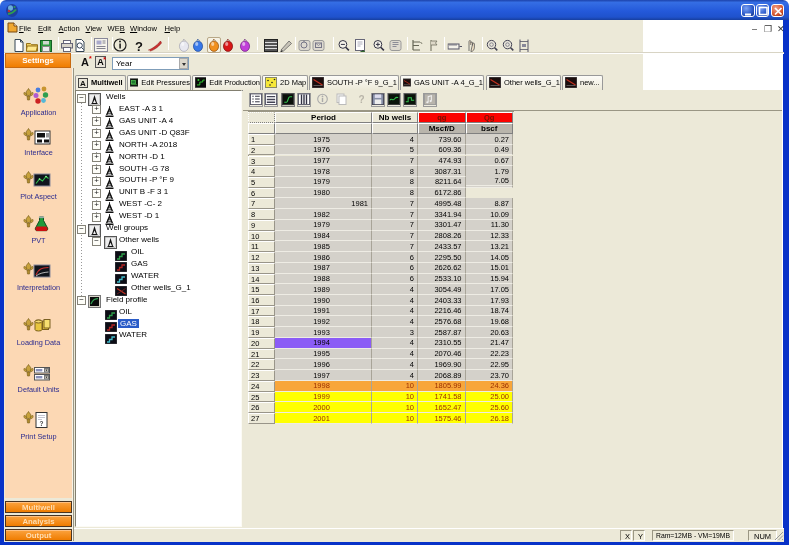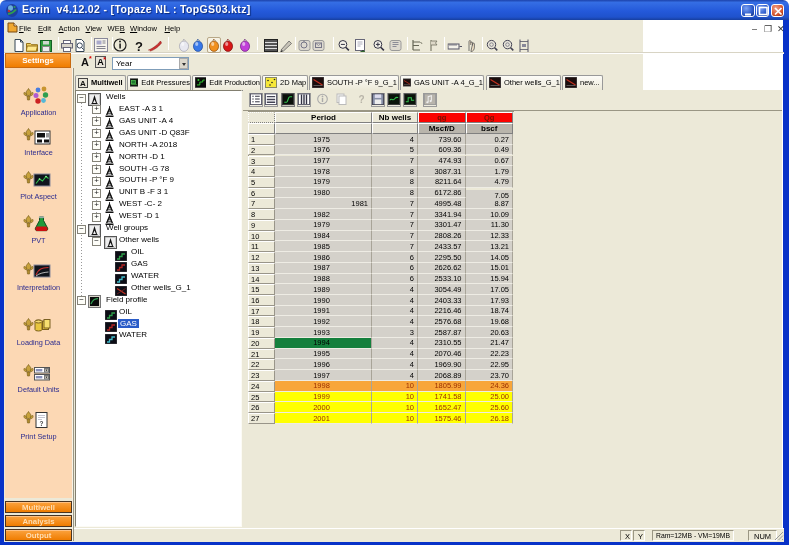--- a/index.html
+++ b/index.html
@@ -57,21 +57,20 @@
 </style></head><body>
 <div id="win">
   <div class="titlebar">
     <svg style="position:absolute;left:5px;top:2.5px" width="14" height="15" viewBox="0 0 14 15">
         <ellipse cx="7" cy="7.5" rx="6" ry="6.5" fill="#1d3f9e"></ellipse>
         <ellipse cx="5.5" cy="5" rx="2.5" ry="2.8" fill="#7ec8e8" opacity="0.8"></ellipse>
         <path d="M3 11 C6 10.5 9 9 11 6.5" stroke="#2f9e4f" stroke-width="1.8" fill="none"></path>
         <circle cx="4" cy="8" r="1.3" fill="#c03030"></circle>
         <circle cx="9.5" cy="4" r="1" fill="#30a050"></circle>
       </svg>
-    <div class="ttext">Ecrin  v4.12.02 - [Topaze NL : TopGS03.ktz]</div>
     <div class="tbtn bmin" style="left:741px">
         <svg width="13" height="13">
           <rect x="3" y="8.5" width="6" height="2" fill="#fff"></rect>
         </svg>
       </div>
     <div class="tbtn bmax" style="left:755.5px">
         <svg width="13" height="13">
           <rect x="2.5" y="2.5" width="7.5" height="7" fill="none" stroke="#fff" stroke-width="1.6"></rect>
         </svg>
       </div>
@@ -683,21 +682,21 @@
 <div class="dc" style="left:465.5px;width:47.5px;top:166.2px;background:#d4d1ca;color:#000">1.79</div>
 <div class="rh" style="top:176.9px">5</div>
 <div class="dc" style="left:275px;width:97px;top:176.9px;background:#d4d1ca;color:#000;text-align:center">1979</div>
 <div class="dc" style="left:372px;width:46px;top:176.9px;background:#d4d1ca;color:#000">8</div>
 <div class="dc" style="left:418px;width:47.5px;top:176.9px;background:#d4d1ca;color:#000">8211.64</div>
 <div class="dc" style="left:465.5px;width:47.5px;top:176.9px;background:#d4d1ca;color:#000">4.79</div>
 <div class="rh" style="top:187.7px">6</div>
 <div class="dc" style="left:275px;width:97px;top:187.7px;background:#d4d1ca;color:#000;text-align:center">1980</div>
 <div class="dc" style="left:372px;width:46px;top:187.7px;background:#d4d1ca;color:#000">8</div>
 <div class="dc" style="left:418px;width:47.5px;top:187.7px;background:#d4d1ca;color:#000">6172.86</div>
-<div class="dc" style="left:465.5px;width:47.5px;top:190px;background:#d4d1ca;color:#000">7.05</div>
+<div class="dc" style="left:465.5px;width:47.5px;top:175px;background:#d4d1ca;color:#000">7.05</div>
 <div class="rh" style="top:198.4px">7</div>
 <div class="dc" style="left:275px;width:97px;top:198.4px;background:#d4d1ca;color:#000;text-align:right">1981</div>
 <div class="dc" style="left:372px;width:46px;top:198.4px;background:#d4d1ca;color:#000">7</div>
 <div class="dc" style="left:418px;width:47.5px;top:198.4px;background:#d4d1ca;color:#000">4995.48</div>
 <div class="dc" style="left:465.5px;width:47.5px;top:198.4px;background:#d4d1ca;color:#000">8.87</div>
 <div class="rh" style="top:209.1px">8</div>
 <div class="dc" style="left:275px;width:97px;top:209.1px;background:#d4d1ca;color:#000;text-align:center">1982</div>
 <div class="dc" style="left:372px;width:46px;top:209.1px;background:#d4d1ca;color:#000">7</div>
 <div class="dc" style="left:418px;width:47.5px;top:209.1px;background:#d4d1ca;color:#000">3341.94</div>
 <div class="dc" style="left:465.5px;width:47.5px;top:209.1px;background:#d4d1ca;color:#000">10.09</div>
@@ -750,21 +749,21 @@
 <div class="dc" style="left:275px;width:97px;top:316.4px;background:#d4d1ca;color:#000;text-align:center">1992</div>
 <div class="dc" style="left:372px;width:46px;top:316.4px;background:#d4d1ca;color:#000">4</div>
 <div class="dc" style="left:418px;width:47.5px;top:316.4px;background:#d4d1ca;color:#000">2576.68</div>
 <div class="dc" style="left:465.5px;width:47.5px;top:316.4px;background:#d4d1ca;color:#000">19.68</div>
 <div class="rh" style="top:327.1px">19</div>
 <div class="dc" style="left:275px;width:97px;top:327.1px;background:#d4d1ca;color:#000;text-align:center">1993</div>
 <div class="dc" style="left:372px;width:46px;top:327.1px;background:#d4d1ca;color:#000">3</div>
 <div class="dc" style="left:418px;width:47.5px;top:327.1px;background:#d4d1ca;color:#000">2587.87</div>
 <div class="dc" style="left:465.5px;width:47.5px;top:327.1px;background:#d4d1ca;color:#000">20.63</div>
 <div class="rh" style="top:337.9px">20</div>
-<div class="dc" style="left:275px;width:97px;top:337.9px;background:#15803d;color:#000;text-align:center">1994</div>
+<div class="dc" style="left:275px;width:97px;top:337.9px;background:#8b5cf6;color:#000;text-align:center">1994</div>
 <div class="dc" style="left:372px;width:46px;top:337.9px;background:#d4d1ca;color:#000">4</div>
 <div class="dc" style="left:418px;width:47.5px;top:337.9px;background:#d4d1ca;color:#000">2310.55</div>
 <div class="dc" style="left:465.5px;width:47.5px;top:337.9px;background:#d4d1ca;color:#000">21.47</div>
 <div class="rh" style="top:348.6px">21</div>
 <div class="dc" style="left:275px;width:97px;top:348.6px;background:#d4d1ca;color:#000;text-align:center">1995</div>
 <div class="dc" style="left:372px;width:46px;top:348.6px;background:#d4d1ca;color:#000">4</div>
 <div class="dc" style="left:418px;width:47.5px;top:348.6px;background:#d4d1ca;color:#000">2070.46</div>
 <div class="dc" style="left:465.5px;width:47.5px;top:348.6px;background:#d4d1ca;color:#000">22.23</div>
 <div class="rh" style="top:359.3px">22</div>
 <div class="dc" style="left:275px;width:97px;top:359.3px;background:#d4d1ca;color:#000;text-align:center">1996</div>

